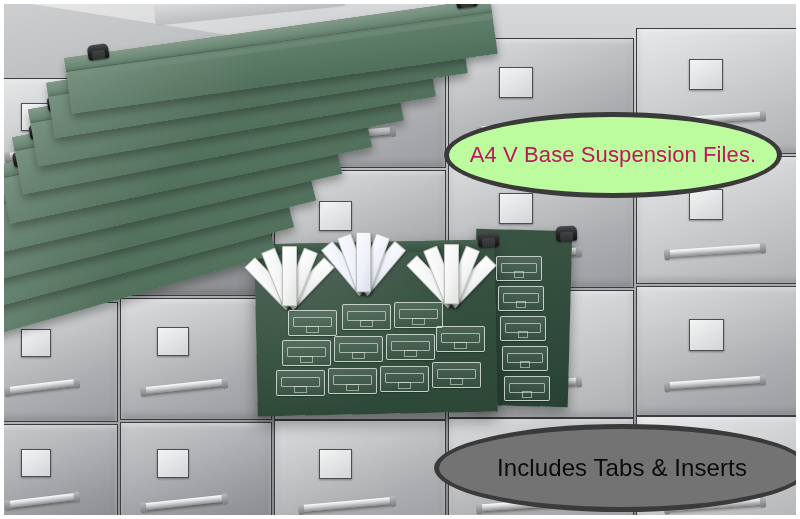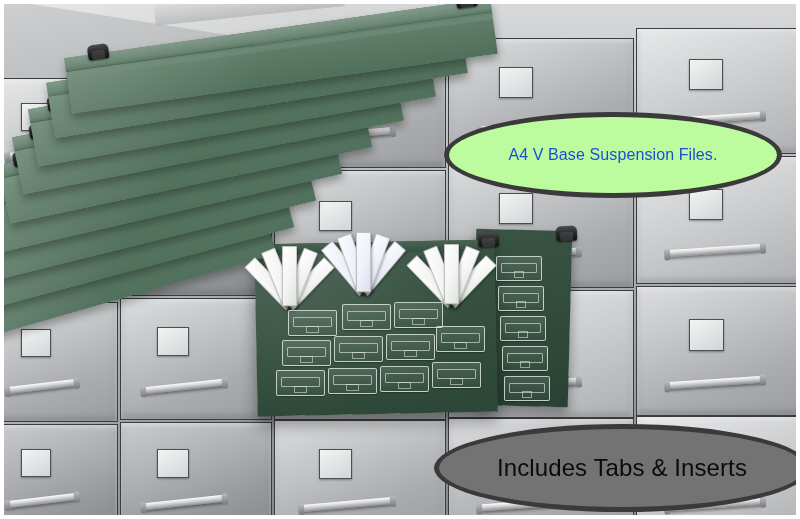--- a/index.html
+++ b/index.html
@@ -408,21 +408,21 @@
         <div class="tab" style="left: 382px; top: 330px; z-index: 31;"></div>
         <div class="tab" style="left: 432px; top: 322px; z-index: 31;"></div>
         <div class="tab" style="left: 272px; top: 366px; z-index: 31;"></div>
         <div class="tab" style="left: 324px; top: 364px; z-index: 31;"></div>
         <div class="tab" style="left: 376px; top: 362px; z-index: 31;"></div>
         <div class="tab" style="left: 428px; top: 358px; z-index: 31;"></div>
       </div>
 
     <div id="callouts">
         <div class="callout" style="left: 440px; top: 108px; width: 338px; height: 86px; background: rgb(188, 252, 158); border: 5px solid rgb(58, 58, 58);">
-          <span class="txt" style="font-size: 16px; color: #1d4ed8;">A4 V Base Suspension Files.</span>
+          <span class="txt" style="font-size: 22px; color: #be185d;">A4 V Base Suspension Files.</span>
         </div>
         <div class="callout" style="left: 430px; top: 420px; width: 376px; height: 88px; background: #737373; border: 5px solid rgb(58, 58, 58);">
           <span class="txt" style="font-size: 24px; color: rgb(11, 11, 11);">Includes Tabs &amp; Inserts</span>
         </div>
       </div>
 
   </div>
 </div>
 
 </body></html>

